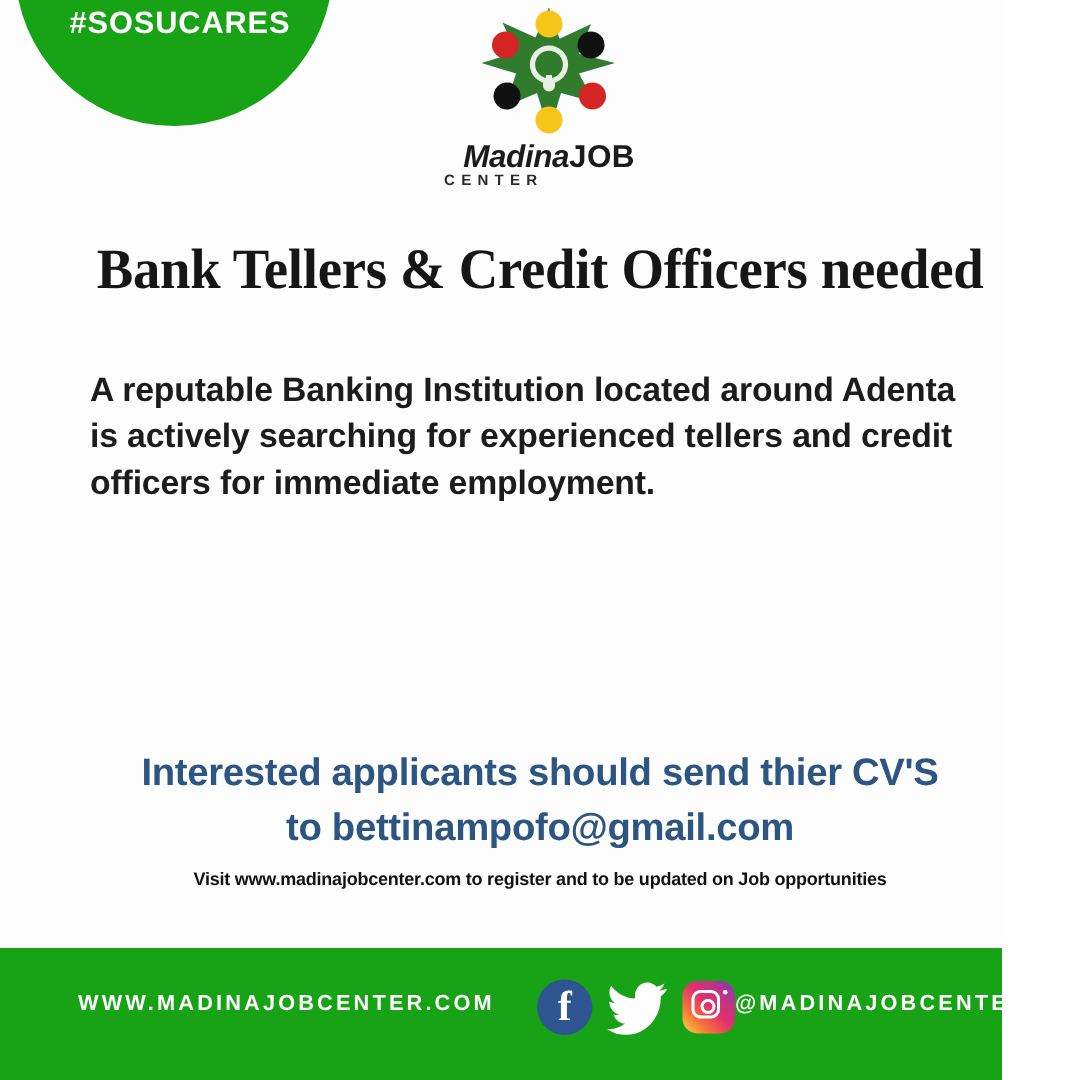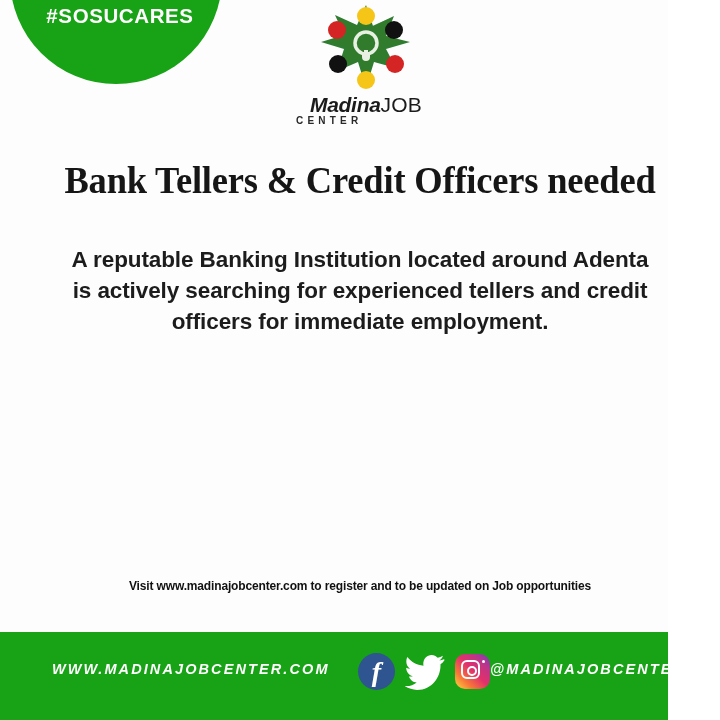--- a/index.html
+++ b/index.html
@@ -26,39 +26,39 @@
   }
 
   
   .logo{position:absolute;left:292px;top:2px;width:148px;height:132px;}
   .logo-mark{position:absolute;left:26px;top:0;width:96px;height:92px;}
   .logo-word{
     position:absolute;left:0;top:92px;width:148px;text-align:center;
     font-size:21px;color:#1b1b1b;line-height:1;white-space:nowrap;
   }
   .logo-word .m-italic{font-style:italic;font-weight:bold;letter-spacing:-0.3px;}
-  .logo-word .m-job{font-style:normal;font-weight:normal;letter-spacing:0.2px;}
+  .logo-word .m-job{font-style:normal;font-weight:bold;letter-spacing:0.2px;}
   .logo-sub{
     position:absolute;left:0;top:113px;width:148px;text-align:left;
     font-size:10px;font-weight:bold;color:#2a2a2a;letter-spacing:4.2px;
     text-indent:4px;
   }
 
   
   .headline{
     position:absolute;left:0;top:158px;width:720px;text-align:center;
     font-family:"Liberation Serif", serif;
     font-weight:bold;font-size:38px;color:#161616;
     letter-spacing:-0.2px;
     transform:scaleX(0.96);transform-origin:center top;
   }
 
   
   .para{
-    position:absolute;left:60px;width:600px;text-align:center;
+    position:absolute;left:60px;width:600px;text-align:left;
     font-family:"Liberation Sans", sans-serif;
     font-weight:bold;color:#1c1c1c;
     font-size:22.5px;line-height:31px;
     letter-spacing:-0.1px;
   }
   .para-1{top:244px;}
   .para-2{top:404px;}
 
   
   .cta{
@@ -72,21 +72,20 @@
   .visit{
     position:absolute;left:20px;top:579px;width:680px;text-align:center;
     font-family:"Liberation Sans", sans-serif;
     font-weight:bold;color:#111111;font-size:12px;letter-spacing:-0.15px;
   }
 
   
   .footer{
     position:absolute;left:0;top:632px;width:720px;height:88px;
     background:#18a316;
-    font-style:italic;
   }
   .footer-url{
     position:absolute;left:52px;top:29px;
     color:#ffffff;font-size:14.5px;font-weight:bold;letter-spacing:2.1px;
   }
   .socials{position:absolute;left:358px;top:21px;display:flex;align-items:center;gap:10px;}
   .ic{display:block;}
   .fb{width:37px;height:37px;border-radius:50%;background:#2f5590;position:relative;}
   .fb::after{
     content:"f";position:absolute;left:0;top:0;width:37px;height:37px;
@@ -143,20 +142,24 @@
     <div class="logo-word">
       <span class="m-italic">Madina</span><span class="m-job">JOB</span>
     </div>
     <div class="logo-sub">CENTER</div>
   </div>
 
   <div class="headline">Bank Tellers &amp; Credit Officers needed</div>
 
   <div class="para para-1">A reputable Banking Institution located around Adenta is actively searching for experienced tellers and credit officers for immediate employment.</div>
 
+  <div class="cta">
+    <div>Interested applicants should send thier CV'S</div>
+    <div>to bettinampofo@gmail.com</div>
+  </div>
 
   <div class="visit">Visit www.madinajobcenter.com to register and to be updated on Job opportunities</div>
 
   <div class="footer">
     <div class="footer-url">WWW.MADINAJOBCENTER.COM</div>
 
     <div class="socials">
       <span class="ic fb"></span>
 
       <span class="ic tw">

